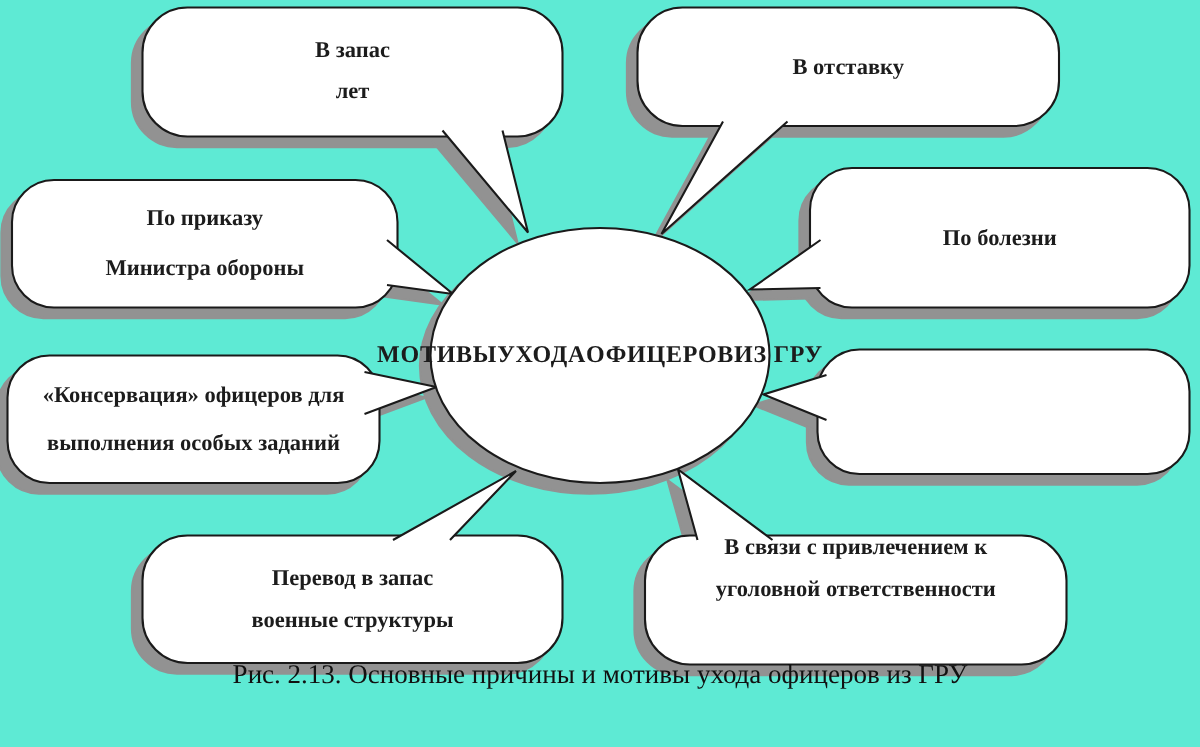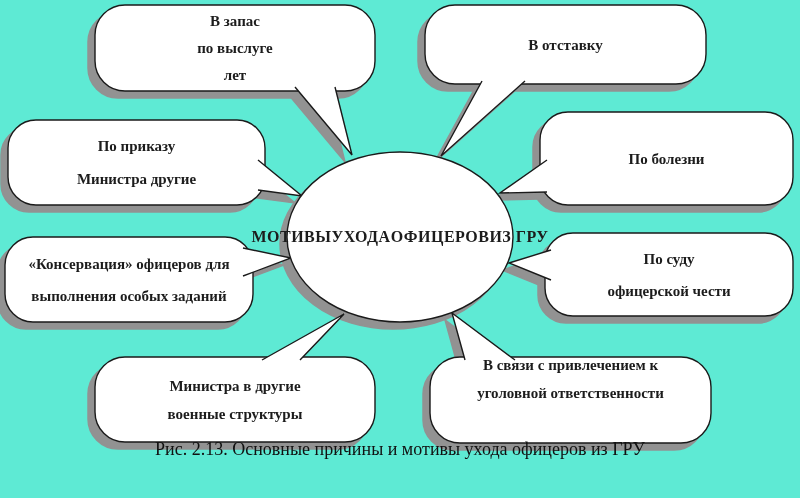--- a/index.html
+++ b/index.html
@@ -127,49 +127,44 @@
       <use href="#b-ll"></use>
       <use href="#b-rl"></use>
       <use href="#b-bl"></use>
       <use href="#b-br"></use>
       <use href="#b-el"></use>
     </g>
   </svg>
 
   <div class="bubtxt t-tl">
     <span>В запас</span>
-    <span>по выслуге</span>
     <span>лет</span>
   </div>
 
   <div class="bubtxt t-tr">
     <span>В отставку</span>
   </div>
 
   <div class="bubtxt t-lu">
     <span>По приказу</span>
-    <span>Министра другие</span>
+    <span>Министра обороны</span>
   </div>
 
   <div class="bubtxt t-ru">
     <span>По болезни</span>
   </div>
 
   <div class="bubtxt t-ll">
     <span>«Консервация» офицеров для</span>
     <span>выполнения особых заданий</span>
   </div>
 
-  <div class="bubtxt t-rl">
-    <span>По суду</span>
-    <span>офицерской чести</span>
-  </div>
 
   <div class="bubtxt t-bl">
-    <span>Министра в другие</span>
+    <span>Перевод в запас</span>
     <span>военные структуры</span>
   </div>
 
   <div class="bubtxt t-br">
     <span>В связи с привлечением к</span>
     <span>уголовной ответственности</span>
   </div>
 
   <div class="centertxt">
     <span>МОТИВЫ</span>

